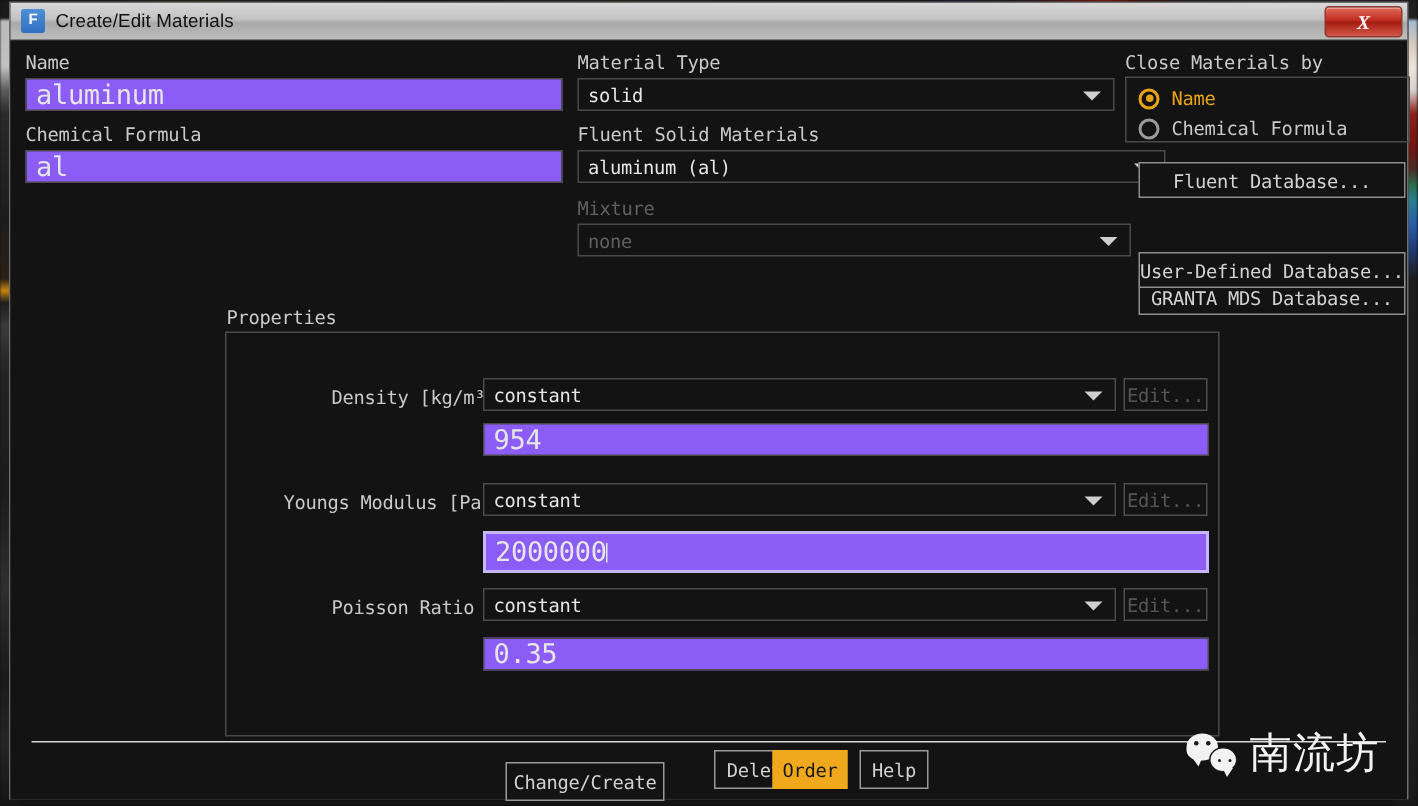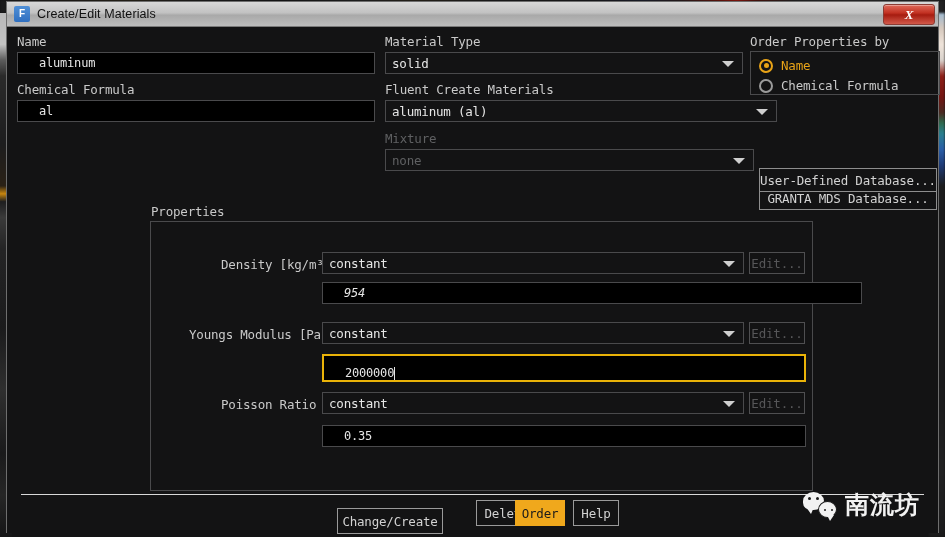--- a/index.html
+++ b/index.html
@@ -98,34 +98,33 @@
   .lbl {
     color: #c9c9c9;
     font-size: 12.5px;
     font-family: "DejaVu Sans Mono", monospace;
     letter-spacing: -0.2px;
     white-space: nowrap;
   }
 
   
   .tbox {
-    background: #000000;
+    background: #8b5cf6;
     border: 1px solid #4a4a4c;
     color: #e6e6e6;
-    font-size: 12px;
+    font-size: 18px;
     font-family: "DejaVu Sans Mono", monospace;
     letter-spacing: -0.2px;
     display: flex; align-items: center;
-    padding-left: 21px;
+    padding-left: 6px;
     box-sizing: border-box;
     height: 22px;
   }
   .tbox.focused {
-    border: 2px solid #eab308;
-    align-items: flex-end;
+    border: 2px solid #c4b5fd;
   }
   .tbox .caret {
     display: inline-block;
     width: 1px; height: 13px;
     background: #e6e6e6;
     margin-left: 0px;
   }
 
   
   .combo {
@@ -248,24 +247,23 @@
     border: 1.5px solid #1b1b1b;
   }
   #watermark .wx .b2::after {
     content:""; position:absolute; right: 2px; bottom: -4px;
     width: 0; height: 0; border-left: 3px solid transparent;
     border-right: 4px solid transparent; border-top: 6px solid #f2f2f2;
   }
   #watermark .wx .d { position:absolute; width:3px;height:3px;background:#1b1b1b;border-radius:50%; }
   #watermark .wmtext {
     color: #f2f2f2;
-    font-size: 24px;
+    font-size: 28px;
     font-family: "DejaVu Sans", sans-serif;
     letter-spacing: 1px;
-    font-weight: bold;
   }
 </style>
 </head>
 <body>
 
 <div id="bg">
   <div class="bg-top"></div>
   <div class="bg-strip-left"></div>
   <div class="bg-strip-right"></div>
 </div>
@@ -285,57 +283,58 @@
 
     <div class="grouptitle" style="left:10px; top:55px;">Chemical Formula</div>
     <div class="tbox" style="position:absolute; left:10px; top:73px; width:358px;">al</div>
 
     <div class="grouptitle" style="left:378px; top:7px;">Material Type</div>
     <div class="combo" style="position:absolute; left:378px; top:25px; width:358px;">
       <span>solid</span>
       <span class="arrow"></span>
     </div>
 
-    <div class="grouptitle" style="left:378px; top:55px;">Fluent Create Materials</div>
+    <div class="grouptitle" style="left:378px; top:55px;">Fluent Solid Materials</div>
     <div class="combo" style="position:absolute; left:378px; top:73px; width:392px;">
       <span>aluminum (al)</span>
       <span class="arrow"></span>
     </div>
 
     <div class="grouptitle dim" style="left:378px; top:104px; color:#5f6062;">Mixture</div>
     <div class="combo disabled" style="position:absolute; left:378px; top:122px; width:369px;">
       <span>none</span>
       <span class="arrow"></span>
     </div>
 
-    <div class="grouptitle" style="left:743px; top:7px;">Order Properties by</div>
+    <div class="grouptitle" style="left:743px; top:7px;">Close Materials by</div>
     <div class="group" style="left:743px; top:24px; width:190px; height:44px;">
       <div class="radio-row" style="margin:4px 0 0 8px;">
         <span class="radio on"></span>
         <span class="radio-label sel">Name</span>
       </div>
       <div class="radio-row" style="margin:1px 0 0 8px;">
         <span class="radio"></span>
         <span class="radio-label">Chemical Formula</span>
       </div>
     </div>
 
+    <div class="btn dbbtn" style="position:absolute; left:752px; top:81px; width:178px;">Fluent Database...</div>
     <div class="btn dbbtn" style="position:absolute; left:752px; top:111px; width:178px;margin-top:48px;">GRANTA MDS Database...</div>
     <div class="btn dbbtn" style="position:absolute; left:752px; top:141px; width:178px;">User-Defined Database...</div>
 
     <div class="grouptitle" style="left:144px; top:177px;">Properties</div>
     <div class="group" style="left:143px; top:194px; width:663px; height:270px;"></div>
 
     <div class="lbl" style="position:absolute; left:214px; top:230px; text-align:right;">Density  [kg/m³]</div>
     <div class="combo" style="position:absolute; left:315px; top:225px; width:422px;">
       <span>constant</span>
       <span class="arrow"></span>
     </div>
     <div class="btn disabled" style="position:absolute; left:742px; top:225px; width:56px; height:22px;">Edit...</div>
-    <div class="tbox" style="position:absolute; left:315px; top:255px; width:540px;font-style:italic;">954</div>
+    <div class="tbox" style="position:absolute; left:315px; top:255px; width:484px;">954</div>
 
     <div class="lbl" style="position:absolute; left:182px; top:300px;">Youngs Modulus  [Pa]</div>
     <div class="combo" style="position:absolute; left:315px; top:295px; width:422px;">
       <span>constant</span>
       <span class="arrow"></span>
     </div>
     <div class="btn disabled" style="position:absolute; left:742px; top:295px; width:56px; height:22px;">Edit...</div>
     <div class="tbox focused" style="position:absolute; left:315px; top:327px; width:484px; height:28px;">
       <span>2000000</span>
         <span class="caret"></span>

